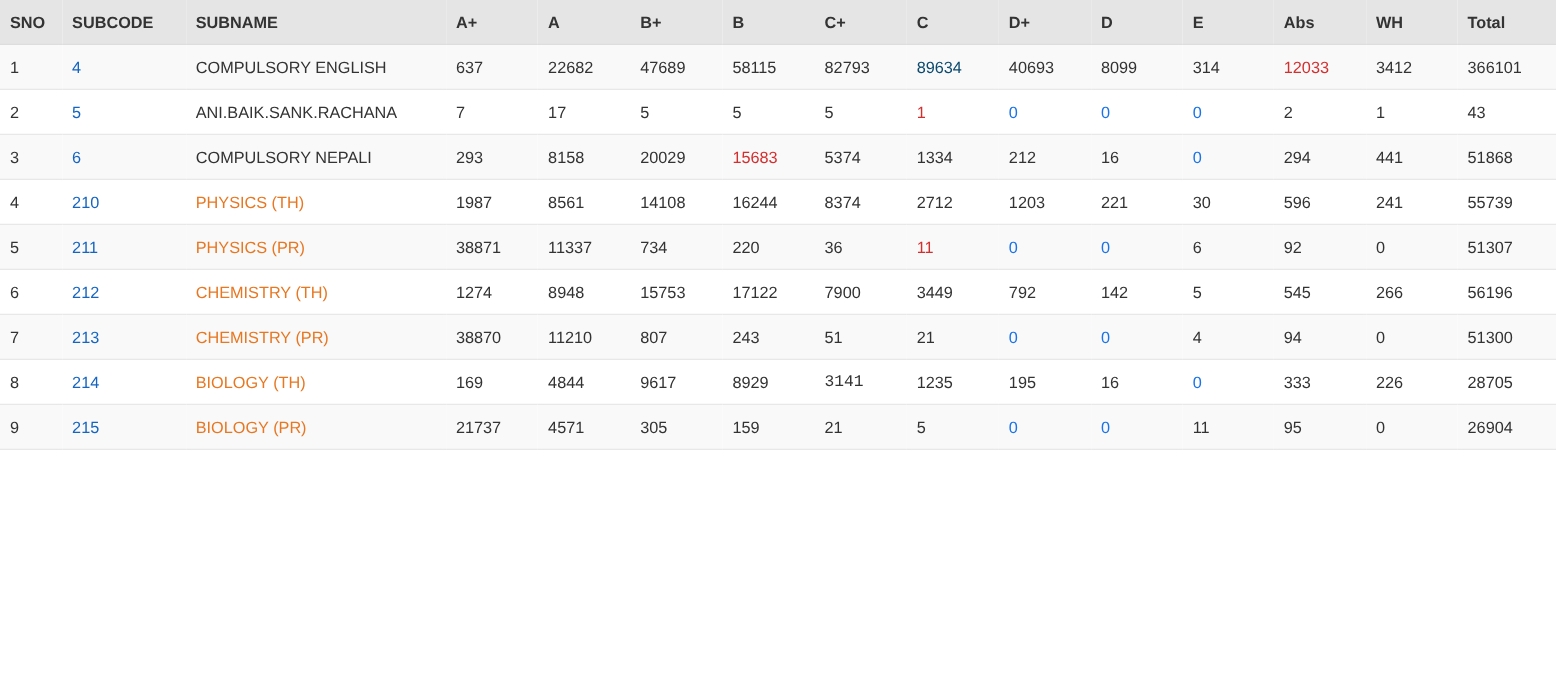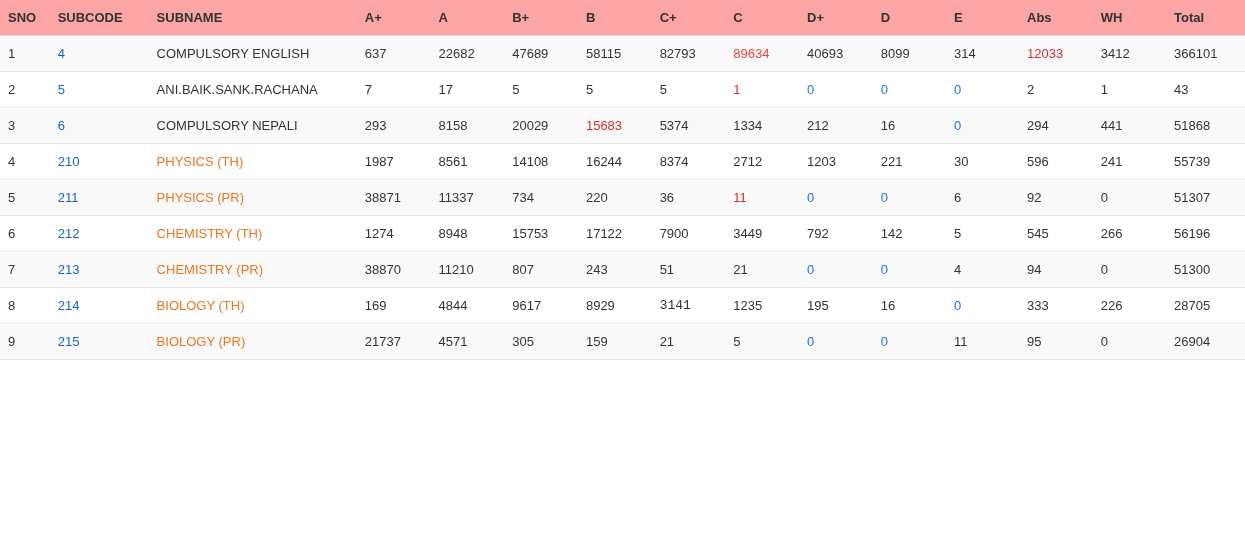--- a/index.html
+++ b/index.html
@@ -7,21 +7,21 @@
       font-family: Arial, sans-serif;
       font-size: 13px;
       background: #fff;
       color: #333;
     }
     table {
       width: 1245px;
       border-collapse: collapse;
     }
     thead tr {
-      background: #fca5a5;
+      background: #e5e5e5;
     }
     thead th {
       padding: 10px 8px;
       text-align: left;
       font-weight: bold;
       color: #333;
       font-size: 13px;
       border-bottom: 1px solid #ddd;
     }
     tbody tr {
@@ -69,21 +69,21 @@
   <tbody id="table-body">
   <tr>
         <td style="color: rgb(51, 51, 51);">1</td>
         <td style="color: rgb(21, 101, 192);">4</td>
         <td style="color: rgb(51, 51, 51);">COMPULSORY ENGLISH</td>
         <td style="color: rgb(51, 51, 51);">637</td>
         <td style="color: rgb(51, 51, 51);">22682</td>
         <td style="color: rgb(51, 51, 51);">47689</td>
         <td style="color: rgb(51, 51, 51);">58115</td>
         <td style="color: rgb(51, 51, 51);">82793</td>
-        <td style="color: #ef4444;">89634</td>
+        <td style="color: #0c4a6e;">89634</td>
         <td style="color: rgb(51, 51, 51);">40693</td>
         <td style="color: rgb(51, 51, 51);">8099</td>
         <td style="color: rgb(51, 51, 51);">314</td>
         <td style="color: rgb(211, 47, 47);">12033</td>
         <td style="color: rgb(51, 51, 51);">3412</td>
         <td style="color: rgb(51, 51, 51);">366101</td>
       </tr>
       <tr>
         <td style="color: rgb(51, 51, 51);">2</td>
         <td style="color: rgb(21, 101, 192);">5</td>

